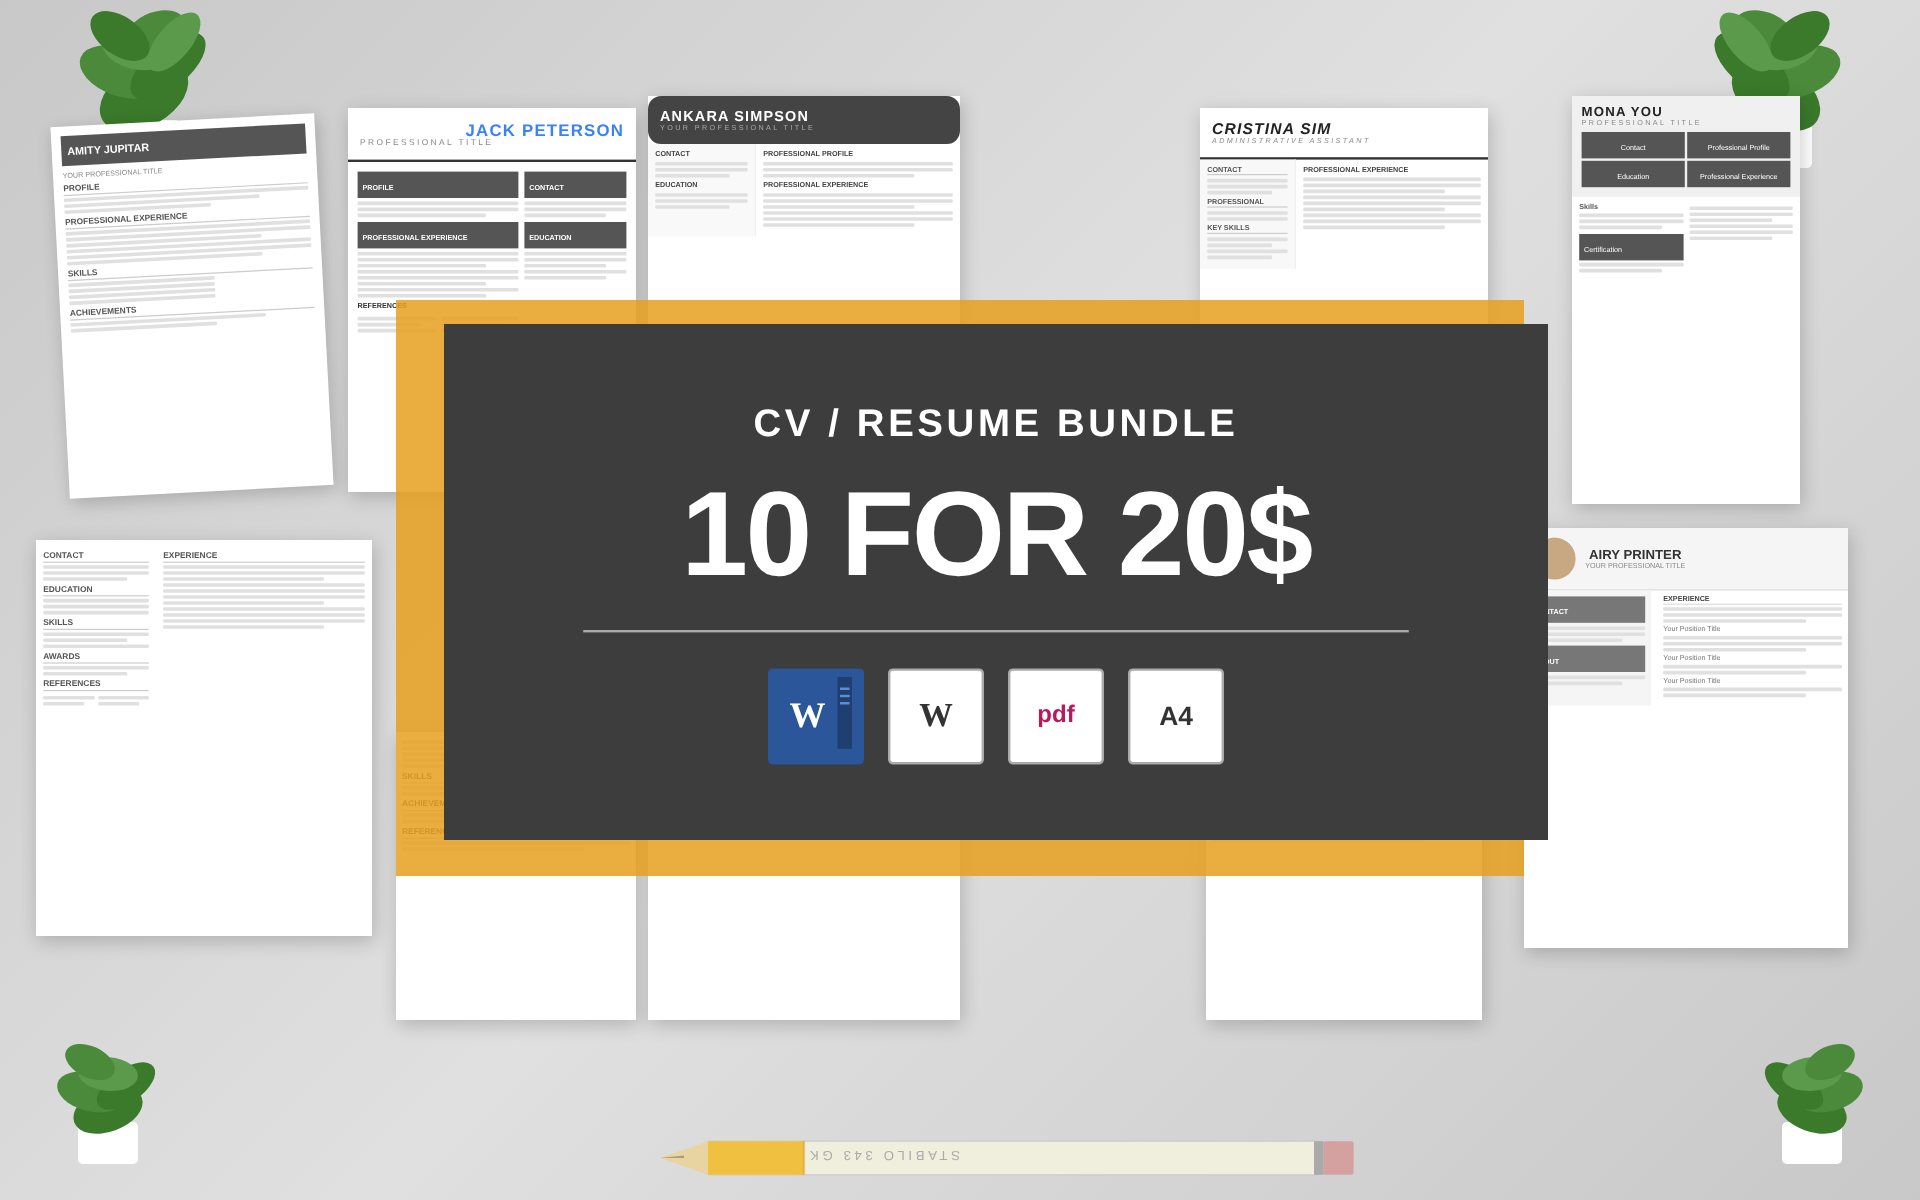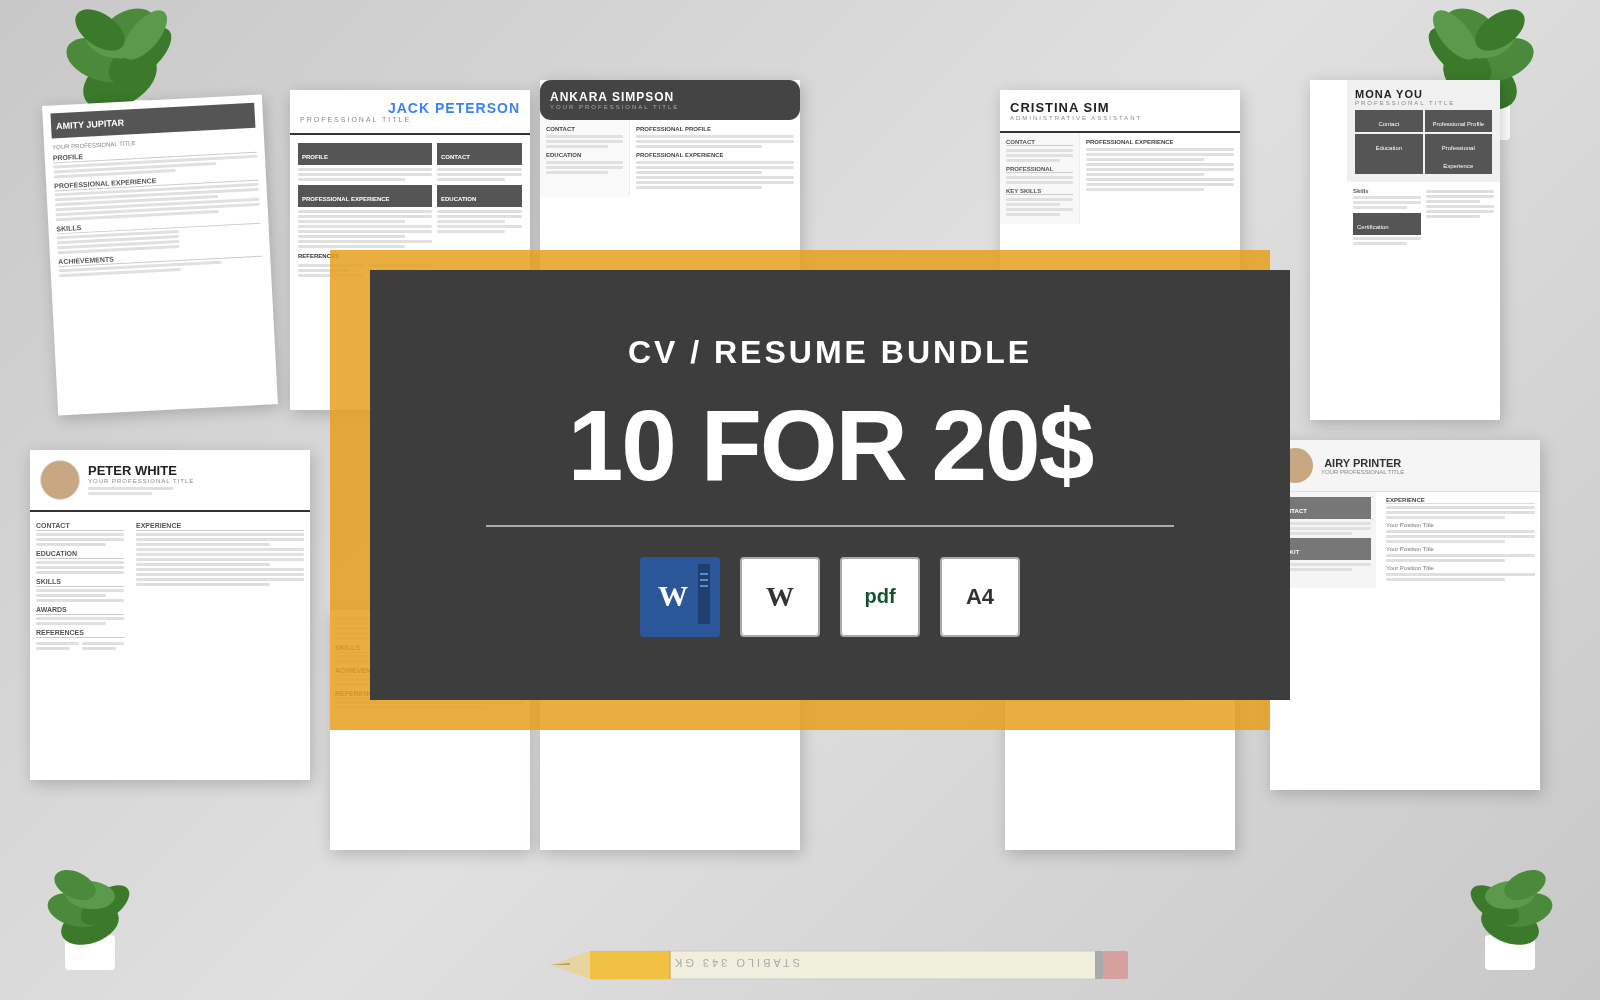--- a/index.html
+++ b/index.html
@@ -75,21 +75,20 @@
       width: 240px;
       height: 330px;
     }
 
     
     .card-mona {
       right: 100px;
       top: 80px;
       width: 190px;
       height: 340px;
-      padding-left: 37px;
     }
     .card-airy {
       right: 60px;
       top: 440px;
       width: 270px;
       height: 350px;
     }
 
     
     .card-bottom-left {
@@ -428,21 +427,21 @@
       <div class="resume-line full"></div>
       <div class="resume-line medium"></div>
       <div class="resume-line full"></div>
       <div class="resume-line full"></div>
       <div class="resume-line medium"></div>
     </div>
   </div>
 </div>
 
 <div class="resume-card card-cristina card-mid">
-  <div style="padding: 10px; border-bottom: 2px solid #333;">
+  <div style="padding: 10px; border-bottom: 2px solid #333; font-style: italic;">
     <div style="font-size:13px; font-weight:900; color:#222; letter-spacing:1px;">CRISTINA SIM</div>
     <div style="font-size:6px; color:#888; letter-spacing:2px;">ADMINISTRATIVE ASSISTANT</div>
   </div>
   <div style="display:flex; gap:0;">
     <div style="width:80px; padding:6px; background:#f8f8f8; border-right:1px solid #eee;">
       <div style="font-size:6px; font-weight:bold; color:#555; margin-bottom:3px; border-bottom:1px solid #ccc;">CONTACT</div>
       <div class="resume-line full"></div>
       <div class="resume-line full"></div>
       <div class="resume-line medium"></div>
       <div style="font-size:6px; font-weight:bold; color:#555; margin: 4px 0 3px; border-bottom:1px solid #ccc;">PROFESSIONAL</div>
@@ -495,29 +494,20 @@
       <div class="resume-line full"></div>
       <div class="resume-line medium"></div>
       <div class="resume-line full"></div>
       <div class="resume-line full"></div>
       <div class="resume-line medium"></div>
     </div>
   </div>
 </div>
 
 <div class="resume-card card-peter card-front">
-  <div style="display:flex; gap:8px; padding:10px; border-bottom:2px solid #333; align-items:center;">
-    <div class="peter-photo"></div>
-    <div>
-      <div style="font-size:13px; font-weight:900; color:#222;">PETER WHITE</div>
-      <div style="font-size:6px; color:#888; letter-spacing:1px;">YOUR PROFESSIONAL TITLE</div>
-      <div class="resume-line medium" style="margin-top:3px;"></div>
-      <div class="resume-line short"></div>
-    </div>
-  </div>
   <div style="display:flex; gap:0;">
     <div style="width:100px; padding:6px;">
       <div class="resume-section-label">CONTACT</div>
       <div class="resume-line full"></div>
       <div class="resume-line full"></div>
       <div class="resume-line medium"></div>
       <div class="resume-section-label">EDUCATION</div>
       <div class="resume-line full"></div>
       <div class="resume-line full"></div>
       <div class="resume-line full"></div>
@@ -673,21 +663,21 @@
         <line x1="50" y1="16" x2="58" y2="16" stroke="#5a8fcf" stroke-width="2"></line>
         <line x1="50" y1="22" x2="58" y2="22" stroke="#5a8fcf" stroke-width="2"></line>
       </svg>
     </div>
 
     <div class="format-icon" style="border:2px solid #aaa; background:white;">
       <span style="font-size:28px; font-weight:900; color:#333; font-family:Arial Black;">W</span>
     </div>
 
     <div class="format-icon" style="border:2px solid #aaa; background:white;">
-      <span style="font-size:20px; font-weight:bold; color:#14532d;">pdf</span>
+      <span style="font-size:20px; font-weight:bold; color:#be185d;">pdf</span>
     </div>
 
     <div class="format-icon" style="border:2px solid #aaa; background:white;">
       <span style="font-size:22px; font-weight:bold; color:#333;">A4</span>
     </div>
   </div>
 </div>
 
 <div class="pencil">
   <svg width="600" height="40" viewBox="0 0 600 40">

